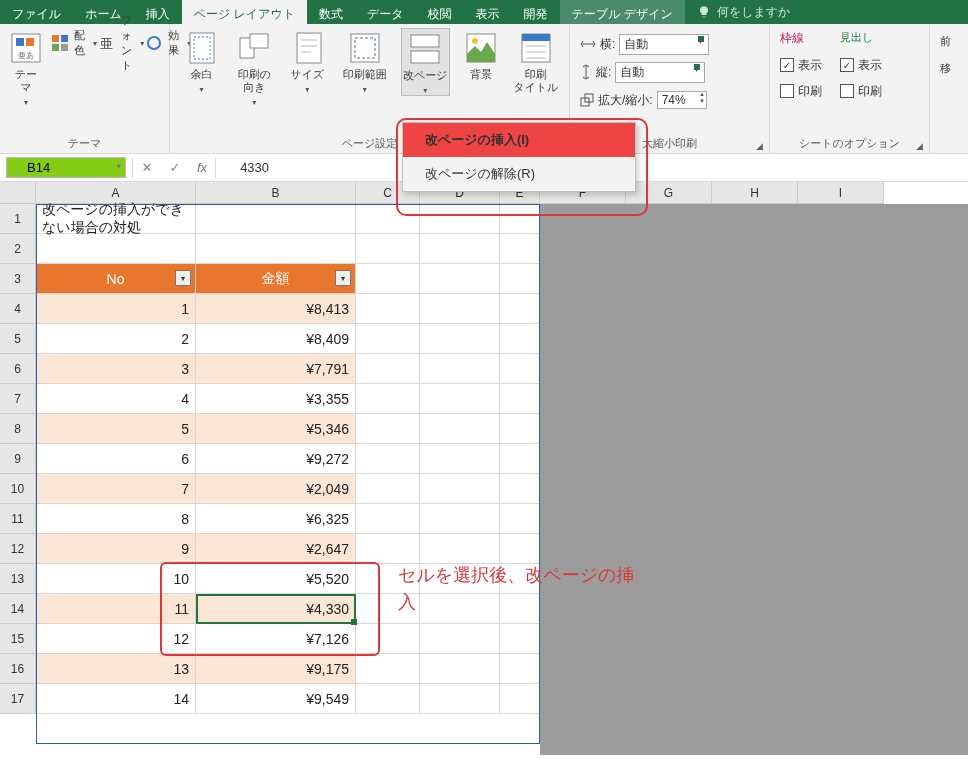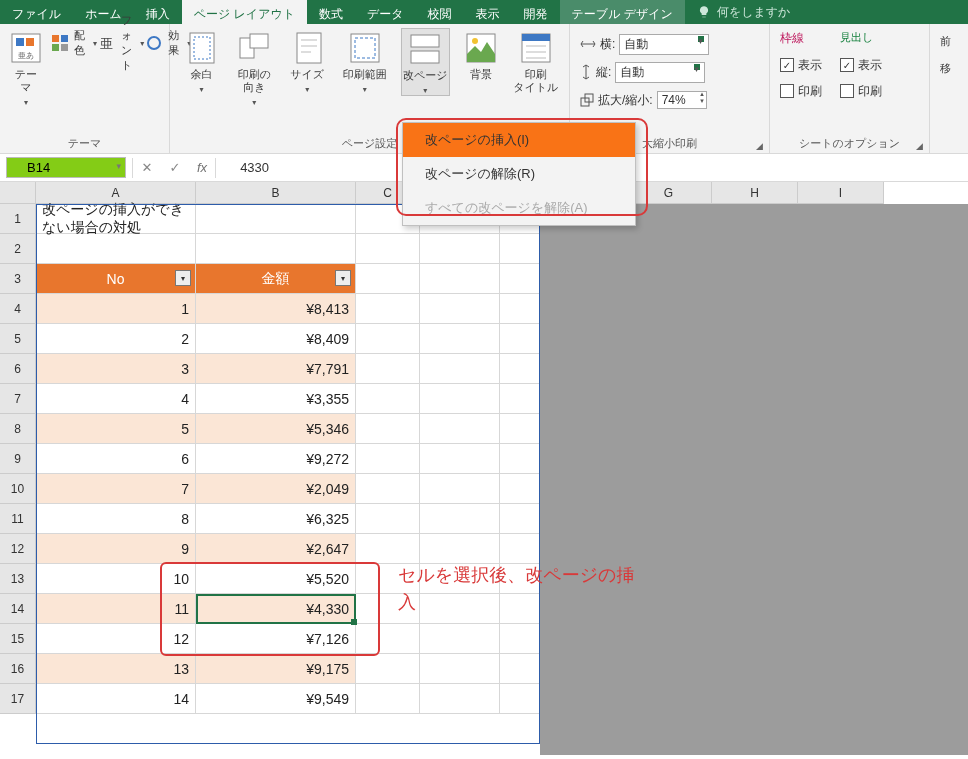--- a/index.html
+++ b/index.html
@@ -27,21 +27,21 @@
 .chk .box { width: 14px; height: 14px; border: 1px solid #555; display: flex; align-items: center; justify-content: center; font-size: 10px; background:#fff; }
 .spinfield { display: flex; align-items: center; gap: 4px; font-size: 12px; color: #333; height: 24px; }
 .spinfield .sel { border: 1px solid #aaa; background: #fff; padding: 1px 18px 1px 4px; font-size: 12px; position: relative; min-width: 90px; }
 .spinfield .sel::after { content: '▾'; position: absolute; right: 4px; top: 1px; font-size: 9px; color: #555; }
 .spinfield .spin { border: 1px solid #aaa; background: #fff; padding: 1px 16px 1px 4px; font-size: 12px; position: relative; min-width: 50px; }
 .spinfield .spin::after { content: '▴\A▾'; white-space: pre; position: absolute; right: 2px; top: -2px; font-size: 7px; line-height: 7px; color: #555; }
 
 
 .dropdown { position: absolute; top: 98px; left: 402px; width: 234px; background: #f3f3f3; border: 1px solid #c0c0c0; box-shadow: 2px 3px 6px rgba(0,0,0,0.2); z-index: 40; font-size: 13px; }
 .dropdown .mi { padding: 8px 22px; color: #333; }
-.dropdown .mi.hover { background: #f97316; }
+.dropdown .mi.hover { background: #ef4444; font-weight: bold; }
 .dropdown .mi.disabled { color: #a9a9a9; }
 .red-box1 { position: absolute; top: 94px; left: 396px; width: 252px; height: 98px; border: 2px solid #d93939; border-radius: 10px; z-index: 50; pointer-events: none; }
 
 
 .fxbar { display: flex; align-items: center; height: 28px; border-bottom: 1px solid #d9d9d9; font-size: 13px; }
 .namebox { width: 120px; border: 1px solid #bcbcbc; margin: 10px 6px; padding: 2px 20px 2px 20px; position: relative; background:#84cc16; }
 .namebox::after { content: '▾'; position: absolute; right: 4px; top: 3px; font-size: 9px; color: #777; }
 .fxbtn { width: 28px; text-align: center; color: #888; font-size: 13px; }
 .fxlabel { font-style: italic; color: #737373; padding: 0 8px; }
 .fxsep { width: 1px; height: 20px; background: #d9d9d9; }
@@ -292,21 +292,20 @@
     <div class="group-body" style="flex-direction:column;gap:12px;padding-top:6px">
       <div style="font-size:11px;color:#333">前</div>
       <div style="font-size:11px;color:#333">移</div>
     </div>
     <div class="group-label"></div>
   </div>
 
   <div class="dropdown">
     <div class="mi hover">改ページの挿入(I)</div>
     <div class="mi">改ページの解除(R)</div>
-    <div class="mi disabled">すべての改ページを解除(A)</div>
   </div>
   <div class="red-box1"></div>
 </div>
 
 <div class="fxbar">
   <div class="namebox">B14</div>
   <div class="fxsep"></div>
   <div class="fxbtn">✕</div>
   <div class="fxbtn">✓</div>
   <div class="fxlabel">fx</div>

